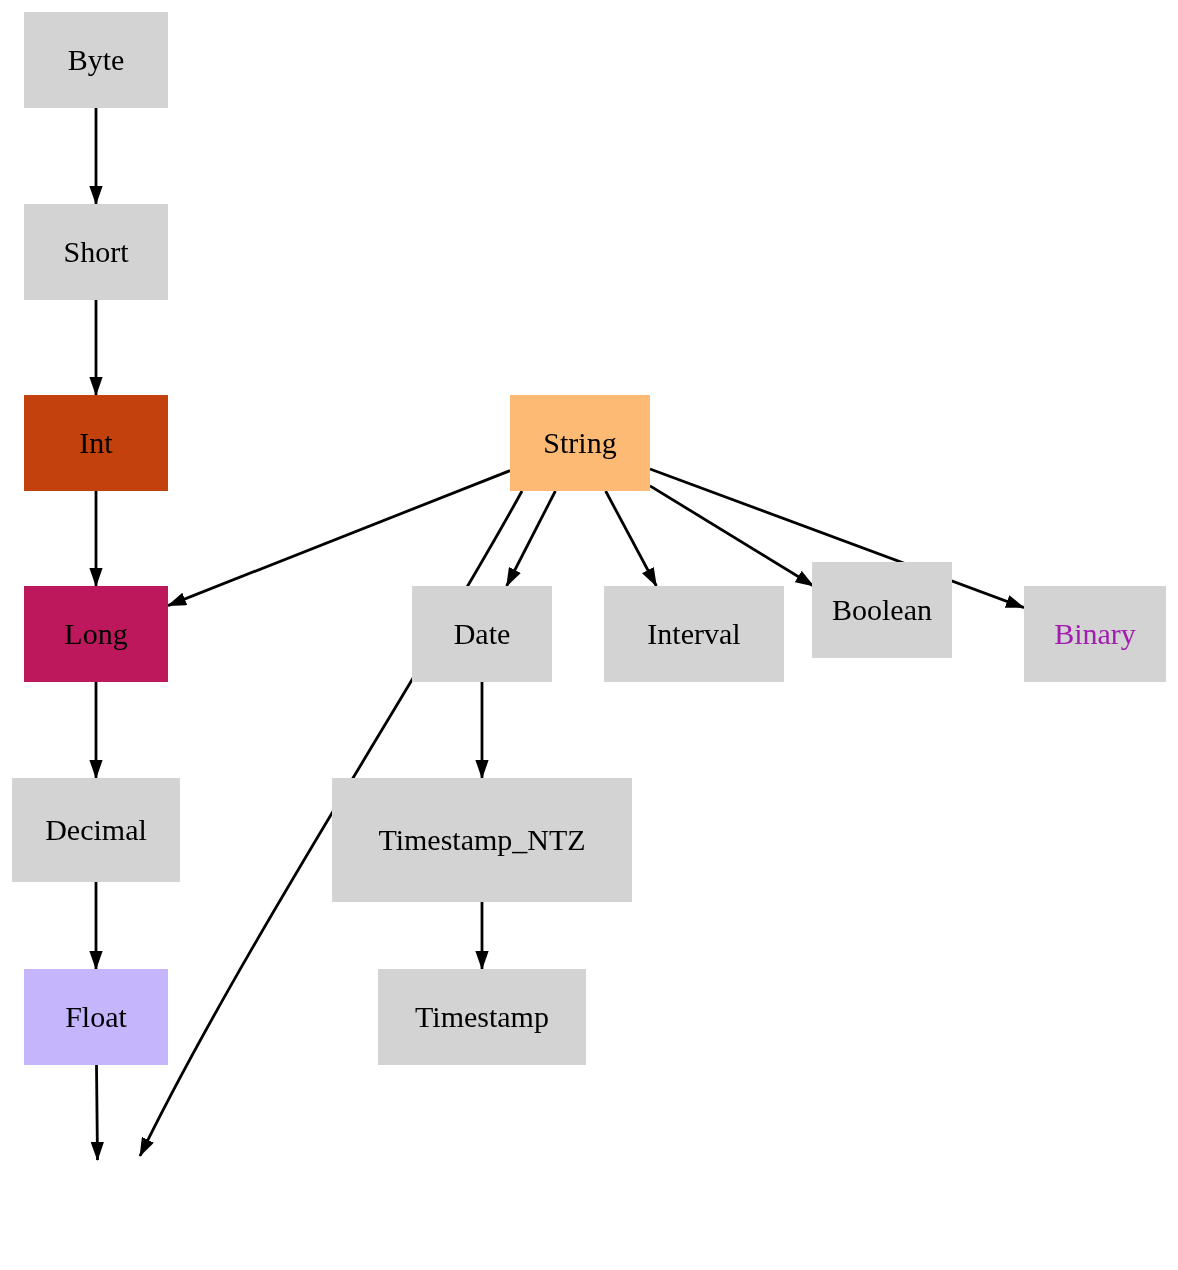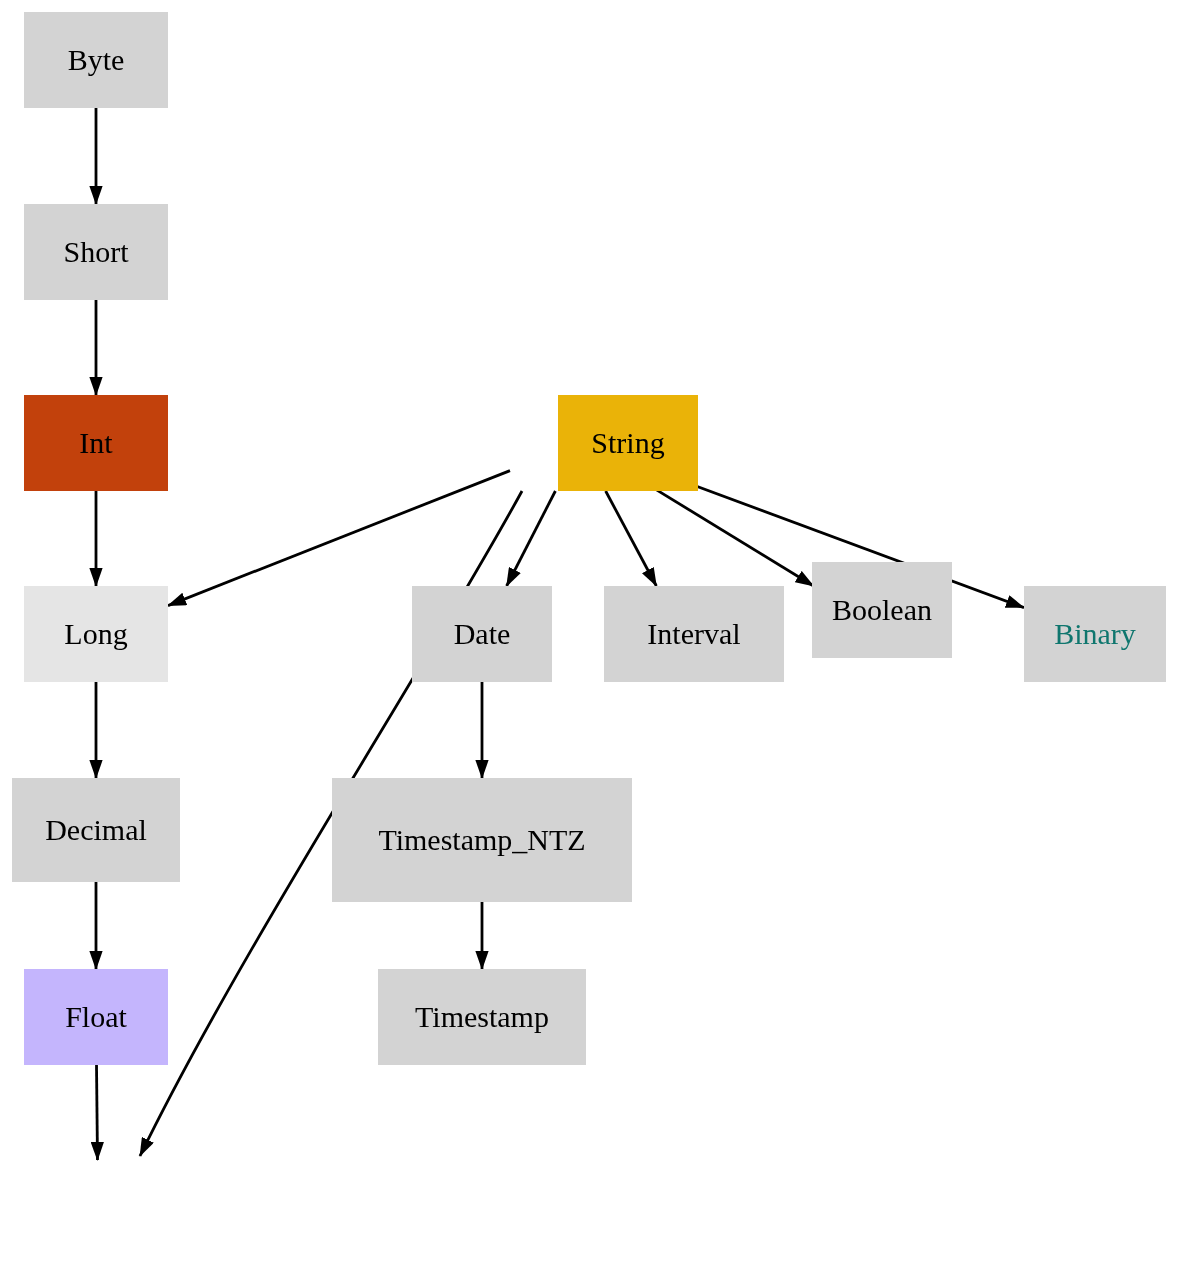--- a/index.html
+++ b/index.html
@@ -75,24 +75,24 @@
         <path class="edge" d="M 650 468.9611650485437 L 1024 607.6679611650485" marker-end="url(#arrow)" stroke="#000000"></path>
         <path class="edge" d="M 522 491 C 430 660, 240 950, 140 1156" marker-end="url(#arrow)" stroke="#000000"></path>
         <path class="edge" d="M 482 682 L 482 778" marker-end="url(#arrow)" stroke="#000000"></path>
         <path class="edge" d="M 482 874 L 482 969" marker-end="url(#arrow)" stroke="#000000"></path>
       </g>
   </svg>
   <div class="nodes-layer" id="nodes">
       <div class="node" style="left: 24px; top: 12px; width: 144px; height: 96px; background: rgb(211, 211, 211); color: rgb(0, 0, 0);">Byte</div>
       <div class="node" style="left: 24px; top: 204px; width: 144px; height: 96px; background: rgb(211, 211, 211); color: rgb(0, 0, 0);">Short</div>
       <div class="node" style="left: 24px; top: 395px; width: 144px; height: 96px; background: #c2410c; color: rgb(0, 0, 0);">Int</div>
-      <div class="node" style="left: 510px; top: 395px; width: 140px; height: 96px; background: #eab308; color: rgb(0, 0, 0); margin-left: 48px;">String</div>
-      <div class="node" style="left: 24px; top: 586px; width: 144px; height: 96px; background: #e5e5e5; color: rgb(0, 0, 0);">Long</div>
+      <div class="node" style="left: 510px; top: 395px; width: 140px; height: 96px; background: #fdba74; color: rgb(0, 0, 0);">String</div>
+      <div class="node" style="left: 24px; top: 586px; width: 144px; height: 96px; background: #be185d; color: rgb(0, 0, 0);">Long</div>
       <div class="node" style="left: 412px; top: 586px; width: 140px; height: 96px; background: rgb(211, 211, 211); color: rgb(0, 0, 0);">Date</div>
       <div class="node" style="left: 604px; top: 586px; width: 180px; height: 96px; background: rgb(211, 211, 211); color: rgb(0, 0, 0);">Interval</div>
       <div class="node" style="left: 812px; top: 562px; width: 140px; height: 96px; background: rgb(211, 211, 211); color: rgb(0, 0, 0);">Boolean</div>
-      <div class="node" style="left: 1024px; top: 586px; width: 142px; height: 96px; background: rgb(211, 211, 211); color: #0f766e;">Binary</div>
+      <div class="node" style="left: 1024px; top: 586px; width: 142px; height: 96px; background: rgb(211, 211, 211); color: #a21caf;">Binary</div>
       <div class="node" style="left: 12px; top: 778px; width: 168px; height: 104px; background: rgb(211, 211, 211); color: rgb(0, 0, 0);">Decimal</div>
       <div class="node" style="left: 332px; top: 778px; width: 300px; height: 124px; background: rgb(211, 211, 211); color: rgb(0, 0, 0);">Timestamp_NTZ</div>
       <div class="node" style="left: 24px; top: 969px; width: 144px; height: 96px; background: #c4b5fd; color: rgb(0, 0, 0);">Float</div>
       <div class="node" style="left: 378px; top: 969px; width: 208px; height: 96px; background: rgb(211, 211, 211); color: rgb(0, 0, 0);">Timestamp</div>
     </div>
 </div>
 
 </body></html>

